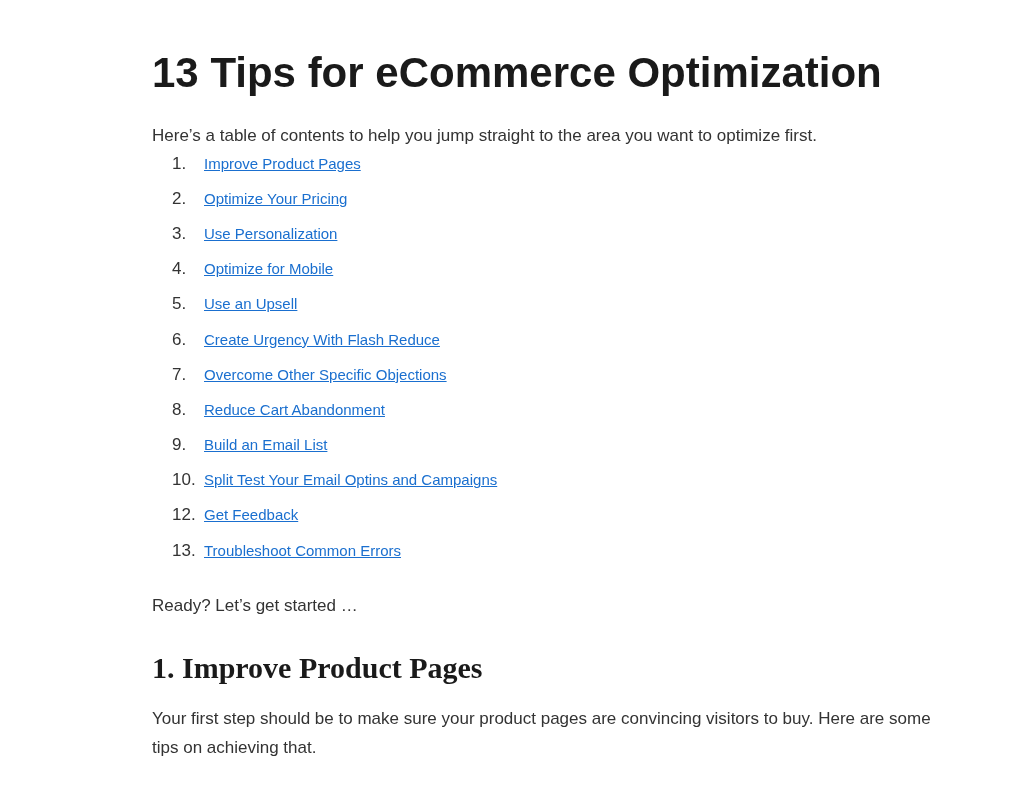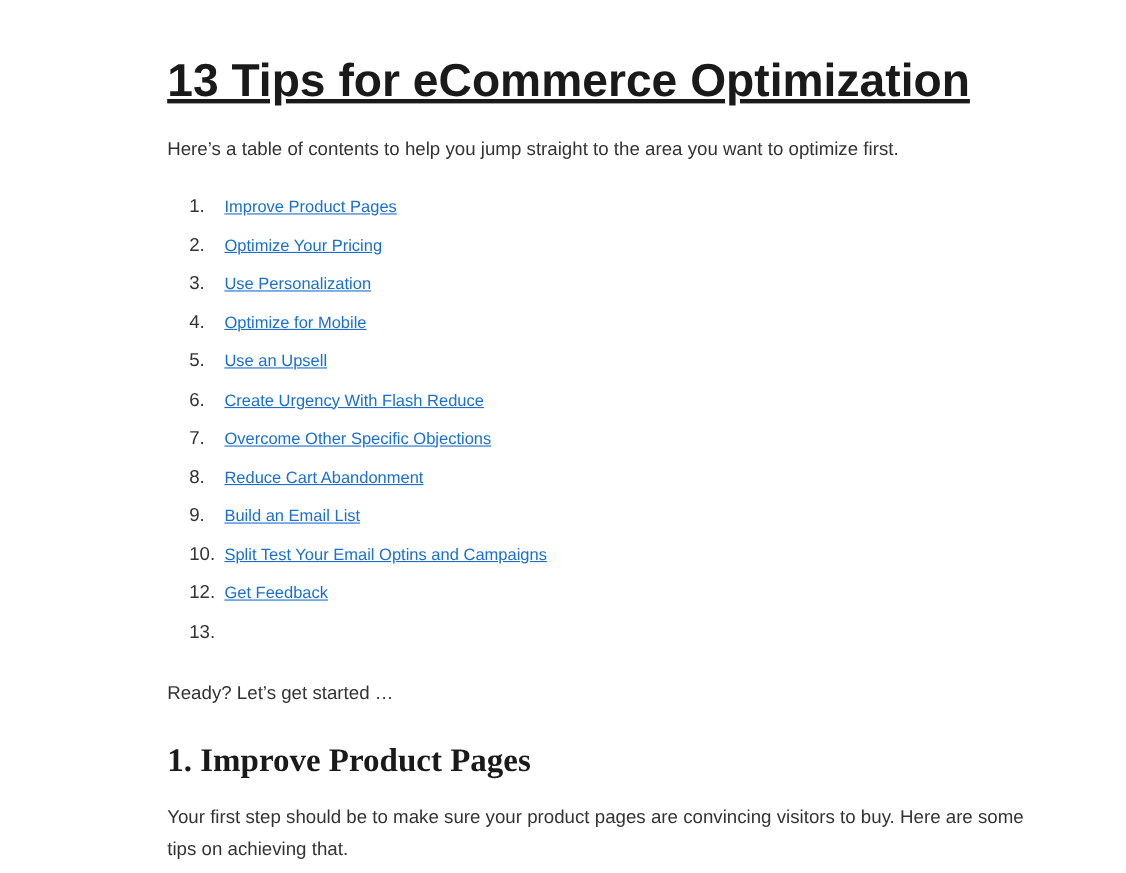--- a/index.html
+++ b/index.html
@@ -23,27 +23,25 @@
       padding: 48px 40px 40px 100px;
     }
 
     .main-title {
       font-size: 42px;
       font-weight: 800;
       color: #1a1a1a;
       margin-bottom: 24px;
       font-family: Arial, Helvetica, sans-serif;
       line-height: 1.2;
-      text-decoration: underline;
     }
 
     .intro-text {
       font-size: 17px;
       color: #333333;
-      margin-bottom: 24px;
       font-family: Arial, Helvetica, sans-serif;
       line-height: 1.6;
     }
 
     .toc-list {
       list-style: none;
       margin: 0 0 28px 20px;
       padding: 0;
       counter-reset: toc-counter;
     }
@@ -142,20 +140,21 @@
       <li>
         <span class="toc-number">10.</span>
         <a class="toc-link" href="#">Split Test Your Email Optins and Campaigns</a>
       </li>
       <li>
         <span class="toc-number">12.</span>
         <a class="toc-link" href="#">Get Feedback</a>
       </li>
       <li>
         <span class="toc-number">13.</span>
+        <a class="toc-link" href="#">Troubleshoot Common Errors</a>
       </li>
     </ol>
 
   <p class="ready-text">Ready? Let’s get started …</p>
 
   <h2 class="section-title">1. Improve Product Pages</h2>
 
   <p class="section-text">Your first step should be to make sure your product pages are convincing visitors to buy. Here are some tips on achieving that.</p>
 </div>
 

